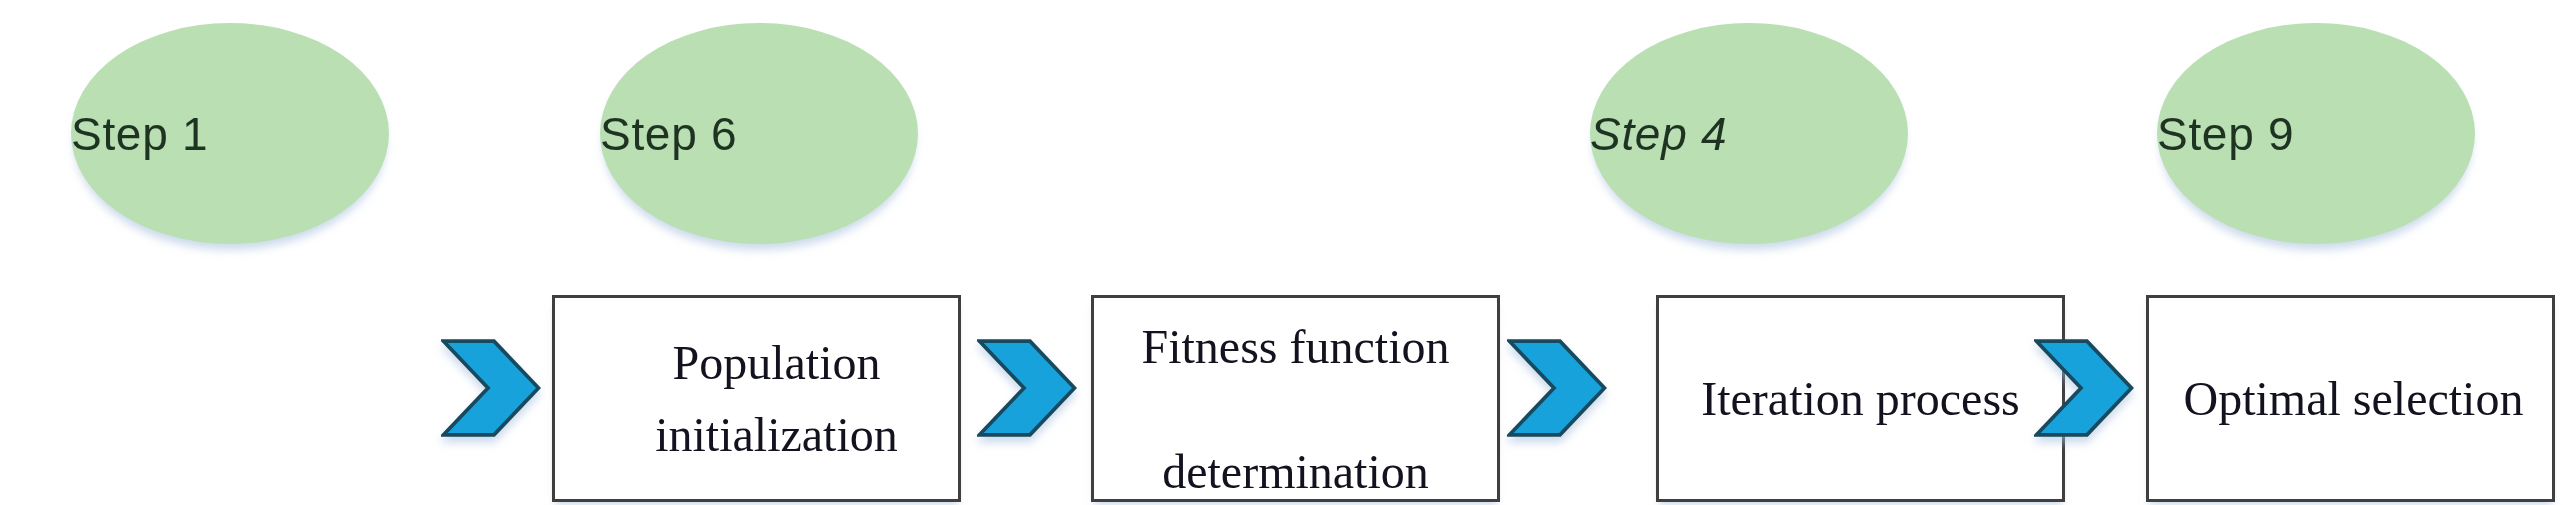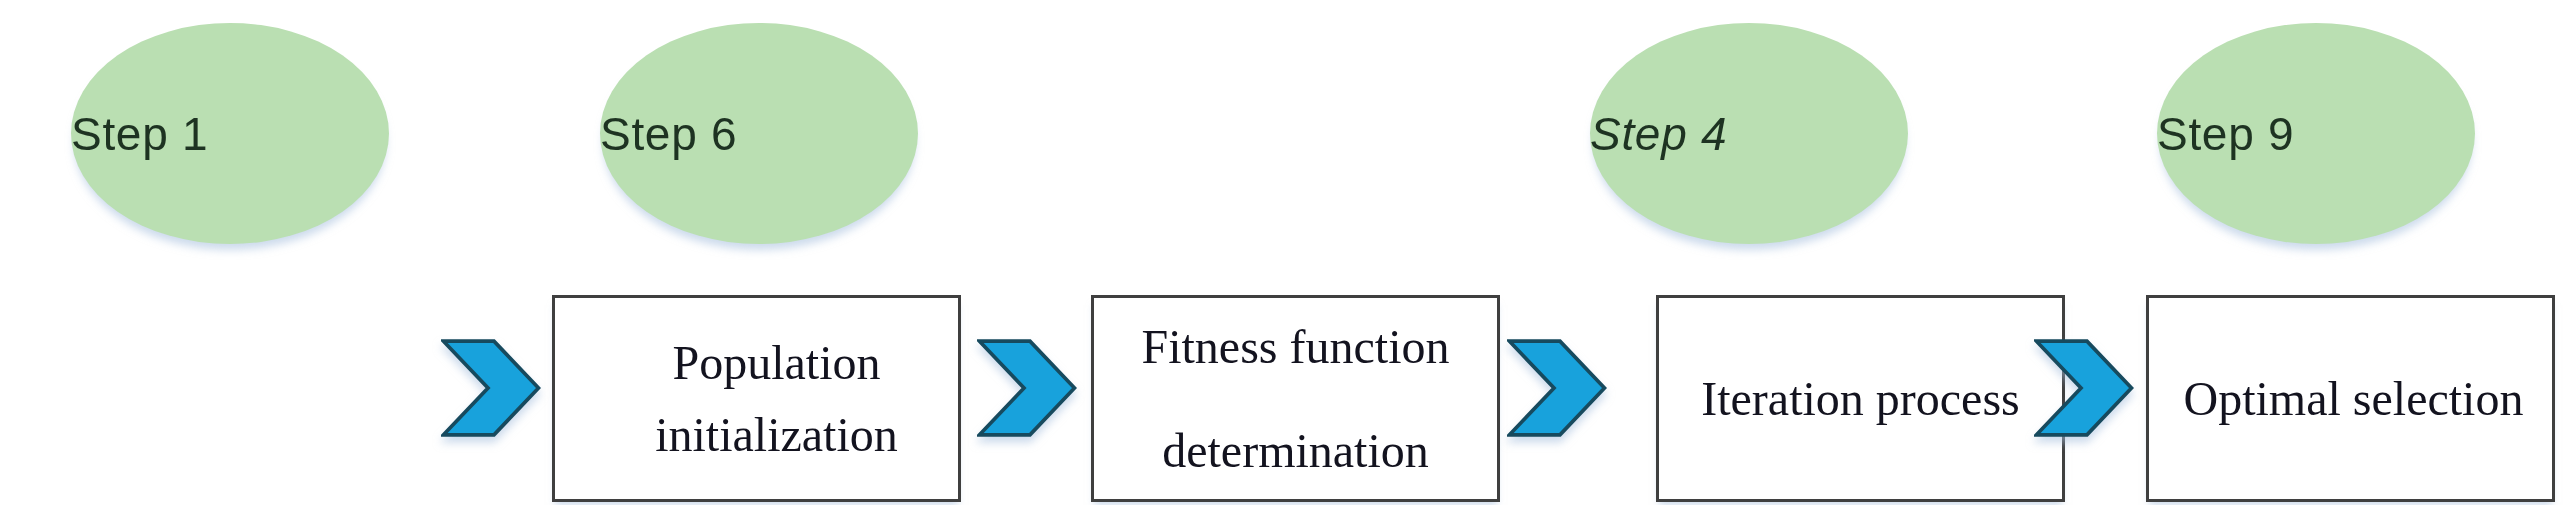--- a/index.html
+++ b/index.html
@@ -48,21 +48,21 @@
     text-align:center;
     box-shadow:0 7.4px 7.4px -3px var(--shadow-color);
   }
   .box-line{
     font-size:48px;
     color:var(--box-text);
     white-space:nowrap;
     line-height:1.0;
   }
   .box.lh-normal .box-line{line-height:1.5;}
-  .box.lh-wide .box-line{line-height:2.15;}
+  .box.lh-wide .box-line{line-height:2.15;margin-top:21px;}
   .b1{left:26px;} .b2{left:552px;padding-left:40px;} .b3{left:1091px;} .b4{left:1656px;} .b5{left:2146px;padding-left:6px;}
 
   .chevron{
     position:absolute;
     top:339px;
     width:100px;height:98px;
     filter:drop-shadow(0 6px 4.5px var(--shadow-color));
   }
   .c1{left:441px;} .c2{left:977px;} .c3{left:1507px;} .c4{left:2034px;}
 </style>

